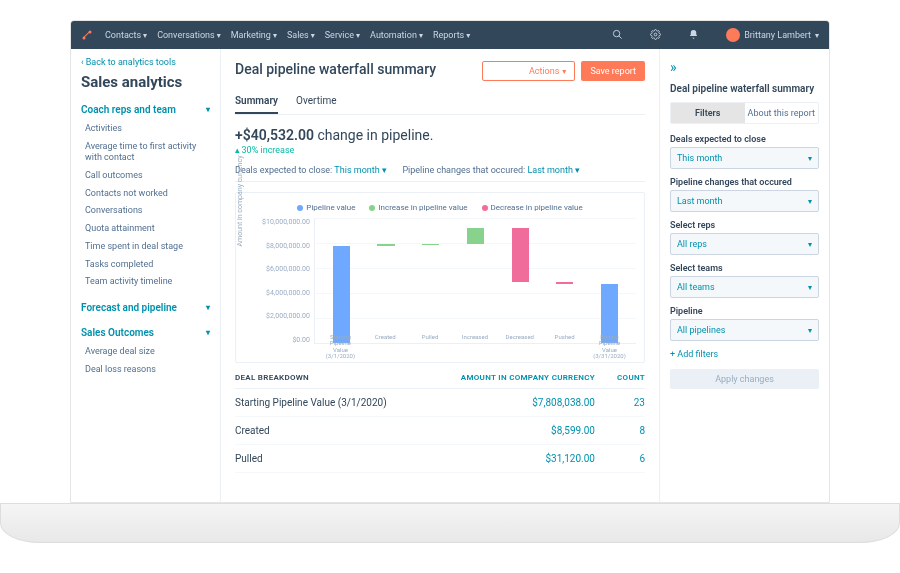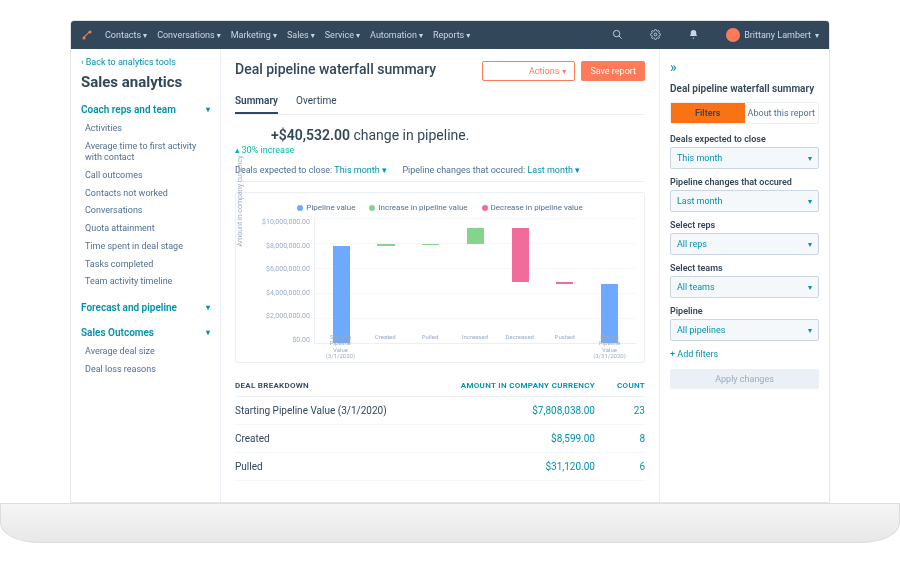--- a/index.html
+++ b/index.html
@@ -33,21 +33,21 @@
 .report-header h1 { font-size: 14px; color: #33475b; font-weight: 500; }
 .report-actions { display: flex; gap: 6px; }
 .btn { padding: 4px 8px; font-size: 9px; border-radius: 2px; cursor: pointer; border: 1px solid transparent; }
 .btn-outline { border-color: #ff7a59; color: #ff7a59; background: #fff; display: flex; align-items: center; gap: 3px; padding-left: 46px; }
 .btn-primary { background: #ff7a59; color: #fff; }
 .tabs { display: flex; gap: 18px; border-bottom: 1px solid #eaf0f6; margin-top: 8px; }
 .tab { padding: 6px 0; font-size: 10px; color: #33475b; cursor: pointer; }
 .tab.active { border-bottom: 2px solid #33475b; font-weight: 600; }
 
 .metric { margin-top: 12px; }
-.metric-val { font-size: 14px; color: #33475b; margin-left: 36px; }
+.metric-val { font-size: 14px; color: #33475b; }
 .metric-val .amt { font-weight: 600; }
 .metric-sub { color: #00bda5; font-size: 9px; margin-top: 2px; display: flex; align-items: center; gap: 2px; }
 
 .filter-row { display: flex; gap: 16px; font-size: 9px; color: #516f90; margin-top: 10px; padding-bottom: 6px; border-bottom: 1px solid #eaf0f6; }
 .filter-row .fval { color: #0091ae; cursor: pointer; }
 
 .chart-box { border: 1px solid #eaf0f6; border-radius: 2px; margin-top: 10px; padding: 10px 8px 4px; }
 .legend { display: flex; justify-content: center; gap: 14px; font-size: 8px; color: #516f90; margin-bottom: 6px; }
 .legend-item { display: flex; align-items: center; gap: 3px; }
 .dot { width: 6px; height: 6px; border-radius: 50%; display: inline-block; }
@@ -55,33 +55,33 @@
 .yaxis { width: 70px; display: flex; flex-direction: column; justify-content: space-between; font-size: 7px; color: #99acc2; text-align: right; padding-right: 4px; padding-bottom: 14px; }
 .ylabel { position: absolute; left: -4px; top: 50%; transform: rotate(-90deg) translateX(50%); transform-origin: left center; font-size: 7px; color: #99acc2; white-space: nowrap; }
 .plot { flex: 1; position: relative; border-left: 1px solid #eaf0f6; border-bottom: 1px solid #eaf0f6; margin-bottom: 14px; }
 .grid-line { position: absolute; left: 0; right: 0; border-top: 1px solid #f5f8fa; }
 .bars { position: absolute; inset: 0; display: flex; justify-content: space-around; align-items: flex-end; padding: 0 4px; }
 .bar-col { width: 11%; position: relative; height: 100%; }
 .bar { position: absolute; left: 25%; width: 50%; }
 .xlabels { position: absolute; bottom: -2px; left: 70px; right: 0; display: flex; justify-content: space-around; font-size: 6px; color: #99acc2; text-align: center; padding: 0 4px; }
 .xlabels div { width: 11%; line-height: 1.1; }
 
-.table-box { margin-top: 12px; }
+.table-box { margin-top: 4px; }
 .thead { display: flex; font-size: 8px; color: #99acc2; text-transform: uppercase; padding: 6px 0; border-bottom: 1px solid #eaf0f6; font-weight: 600; letter-spacing: 0.3px; }
 .trow { display: flex; font-size: 10px; padding: 8px 0; border-bottom: 1px solid #f5f8fa; }
 .tcell1 { flex: 2; color: #33475b; }
 .tcell2 { flex: 1.3; text-align: right; color: #0091ae; }
 .tcell3 { width: 50px; text-align: right; color: #0091ae; }
 
 .rightpanel { width: 170px; border-left: 1px solid #eaf0f6; padding: 10px; overflow-y: auto; }
 .collapse-icon { color: #0091ae; font-size: 14px; cursor: pointer; margin-bottom: 8px; }
 .rightpanel h3 { font-size: 10px; color: #33475b; font-weight: 600; margin-bottom: 8px; }
 .rtabs { display: flex; border: 1px solid #eaf0f6; border-radius: 2px; margin-bottom: 10px; }
 .rtab { flex: 1; text-align: center; padding: 5px 2px; font-size: 9px; color: #516f90; cursor: pointer; }
-.rtab.active { background: #f97316; color: #33475b; font-weight: 600; }
+.rtab.active { background: #e5e5e5; color: #33475b; font-weight: 600; }
 .fgroup { margin-bottom: 8px; }
 .flabel { font-size: 9px; color: #33475b; font-weight: 600; margin-bottom: 3px; }
 .fselect { border: 1px solid #cbd6e2; border-radius: 2px; padding: 5px 6px; font-size: 9px; color: #0091ae; display: flex; justify-content: space-between; align-items: center; cursor: pointer; background: #f5f8fa; }
 .add-filters { color: #0091ae; font-size: 9px; cursor: pointer; margin-top: 6px; }
 .apply-btn { margin-top: 10px; padding: 5px; text-align: center; background: #eaf0f6; color: #99acc2; font-size: 9px; border-radius: 2px; cursor: not-allowed; }
 .chev { font-size: 8px; }
 </style>
 </head>
 <body>
 

